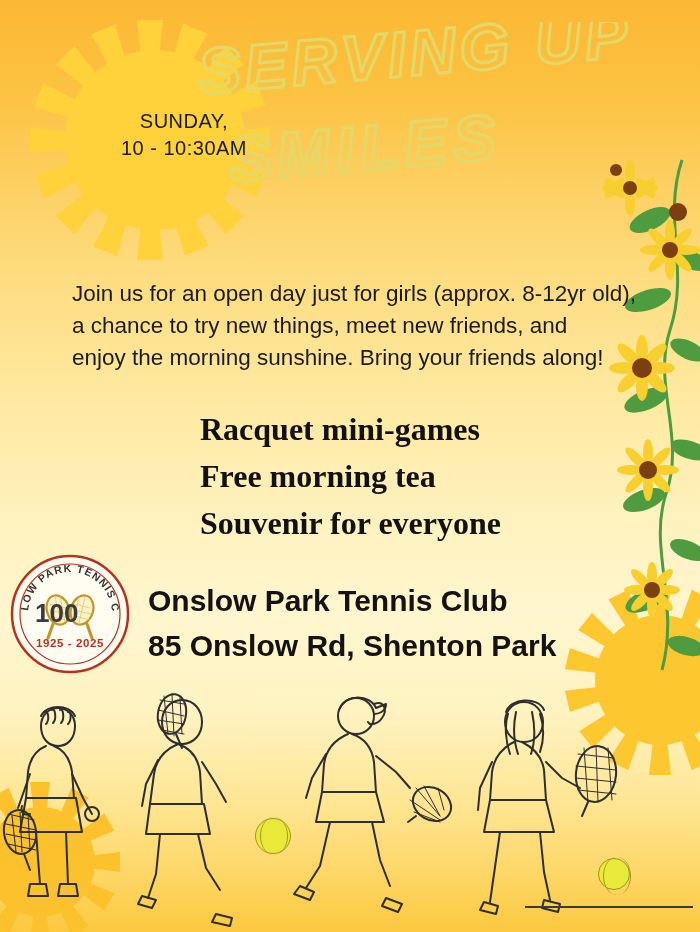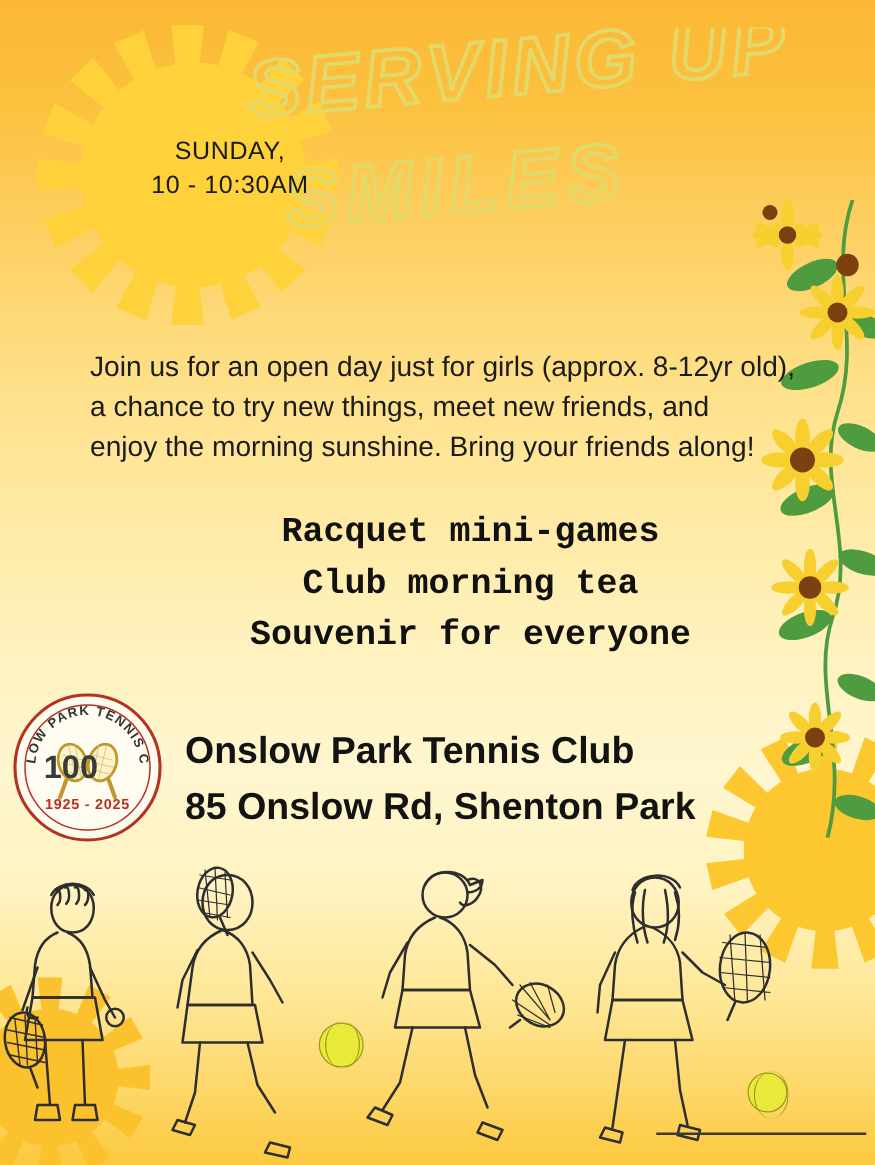--- a/index.html
+++ b/index.html
@@ -145,27 +145,26 @@
     line-height: 1.42;
     color: #1b1b1b;
     z-index: 6;
   }
   .body-copy div { white-space: nowrap; }
 
   .bullets {
     position: absolute;
     left: 200px;
     top: 406px;
-    font-family: Liberation Mono, monospace;
+    font-family: Liberation Serif, serif;
     font-weight: bold;
-    font-size: 28px;
+    font-size: 32px;
     line-height: 1.47;
     color: #111;
     z-index: 6;
-    text-align: center;
   }
   .bullets div { white-space: nowrap; }
 
   .venue {
     position: absolute;
     left: 148px;
     top: 578px;
     font-family: "Liberation Sans", sans-serif;
     font-weight: bold;
     font-size: 30px;
@@ -398,21 +397,21 @@
   </div>
 
   <div class="body-copy">
     <div>Join us for an open day just for girls (approx. 8-12yr old),</div>
     <div>a chance to try new things, meet new friends, and</div>
     <div>enjoy the morning sunshine. Bring your friends along!</div>
   </div>
 
   <div class="bullets">
     <div>Racquet mini-games</div>
-    <div>Club morning tea</div>
+    <div>Free morning tea</div>
     <div>Souvenir for everyone</div>
   </div>
 
   <div class="venue">
     <div>Onslow Park Tennis Club</div>
     <div>85 Onslow Rd, Shenton Park</div>
   </div>
 
   <div class="logo">
     <svg width="124" height="124" viewBox="0 0 124 124" xmlns="http://www.w3.org/2000/svg">

